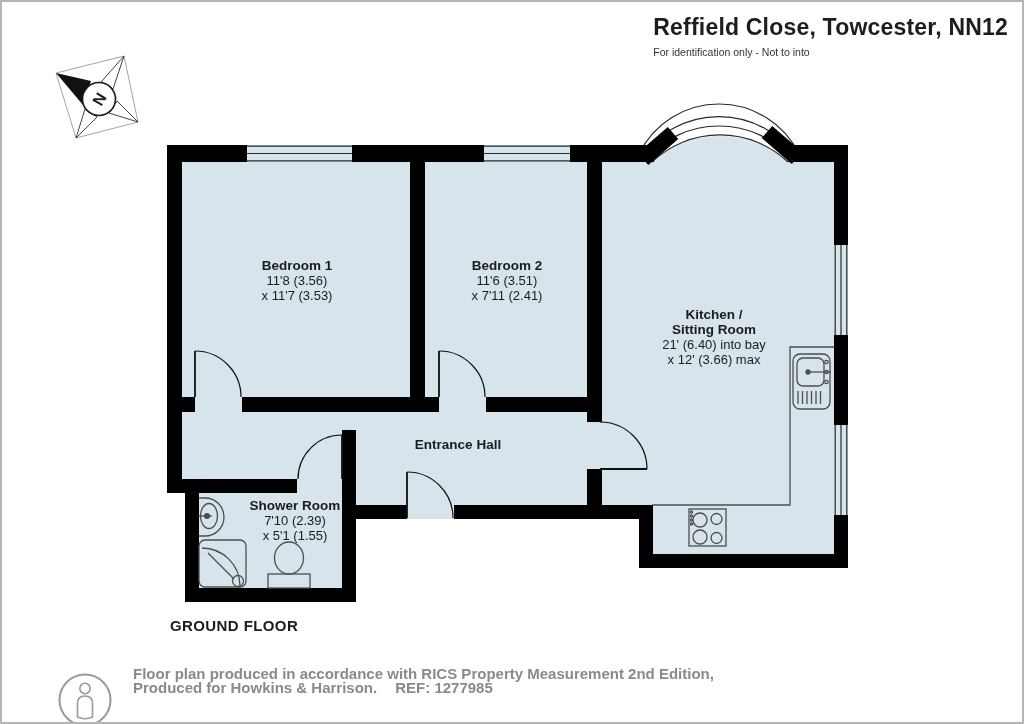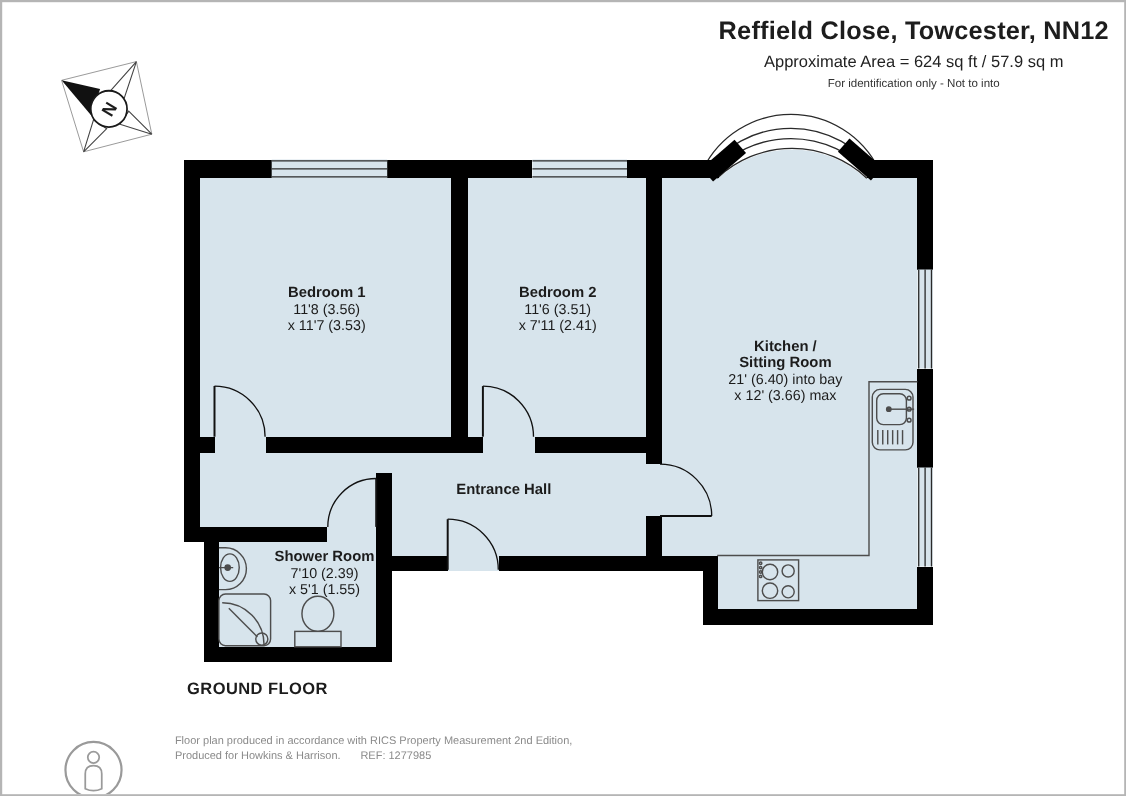--- a/index.html
+++ b/index.html
@@ -2,40 +2,39 @@
 <html><head>
 <meta charset="utf-8">
 <style>
   html,body{margin:0;padding:0;background:#fff;}
   .canvas{
     position:relative;width:1024px;height:724px;background:#ffffff;
     border:2px solid #b5b5b5;box-sizing:border-box;overflow:hidden;
     font-family:"Liberation Sans", sans-serif;
   }
   .plan-svg{position:absolute;left:0;top:0;width:1020px;height:720px;}
-  .hdr{position:absolute;top:12px;right:14px;text-align:center;color:#1d1d1d;margin-left:39px;}
+  .hdr{position:absolute;top:12px;right:14px;text-align:left;color:#1d1d1d;margin-left:39px;}
   .hdr .title{font-size:23px;font-weight:bold;letter-spacing:.2px;}
   .hdr .area{font-size:15px;margin-top:7px;color:#222;}
   .hdr .note{font-size:10.5px;margin-top:5px;color:#333;}
-  .ftr{position:absolute;left:157px;top:665px;color:#8a8a8a;font-size:10px;line-height:13.6px;}
+  .ftr{position:absolute;left:131px;top:665px;color:#8a8a8a;font-size:15px;line-height:13.6px;font-weight:bold;}
   .ftr .sp{display:inline-block;margin-left:18px;}
   svg text{font-family:"Liberation Sans", sans-serif;fill:#1c1c1c;}
   .rname{font-size:13.5px;font-weight:bold;}
   .rdim{font-size:13px;}
   .gf{font-size:15px;font-weight:bold;letter-spacing:.4px;}
   .nletter{font-size:16px;font-weight:bold;}
 </style>
 </head>
 <body>
 
 <div class="canvas">
 
   <div class="hdr">
     <div class="title">Reffield Close, Towcester, NN12</div>
-    <div class="area">Approximate Area = 624 sq ft / 57.9 sq m</div>
     <div class="note">For identification only - Not to into</div>
   </div>
 
   <svg class="plan-svg" viewBox="0 0 1020 720">
 
     <g fill="#d7e4ec" shape-rendering="crispEdges">
       <rect x="180" y="160" width="228" height="235"></rect>
       <rect x="423" y="160" width="162" height="235"></rect>
       <rect x="180" y="410" width="405" height="67"></rect>
       <rect x="354" y="477" width="231" height="26"></rect>

